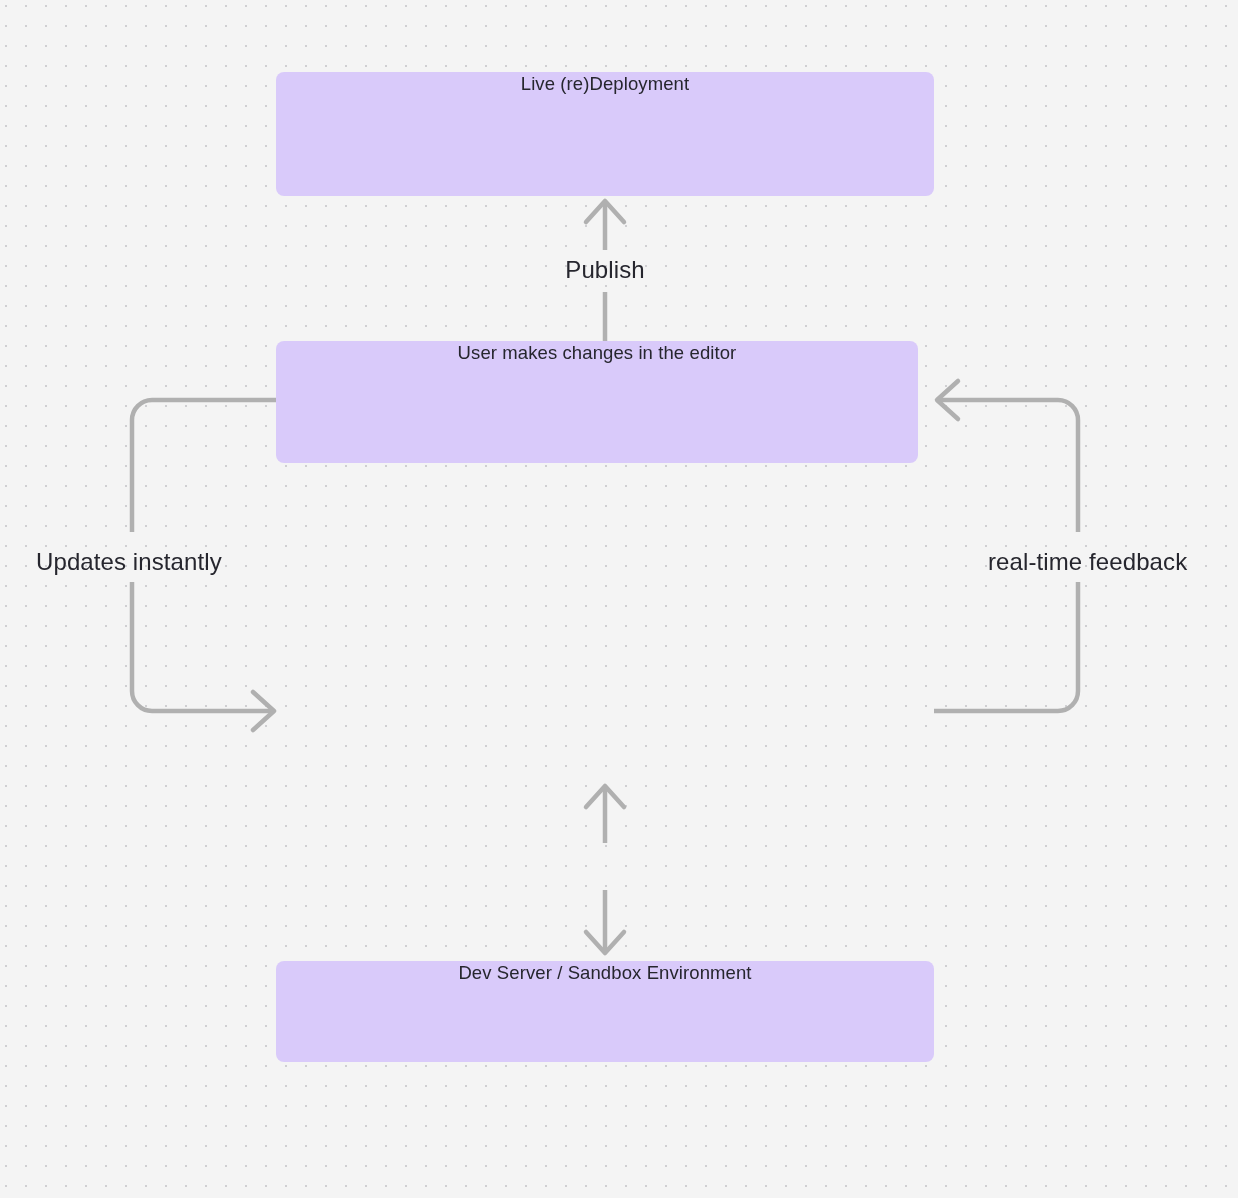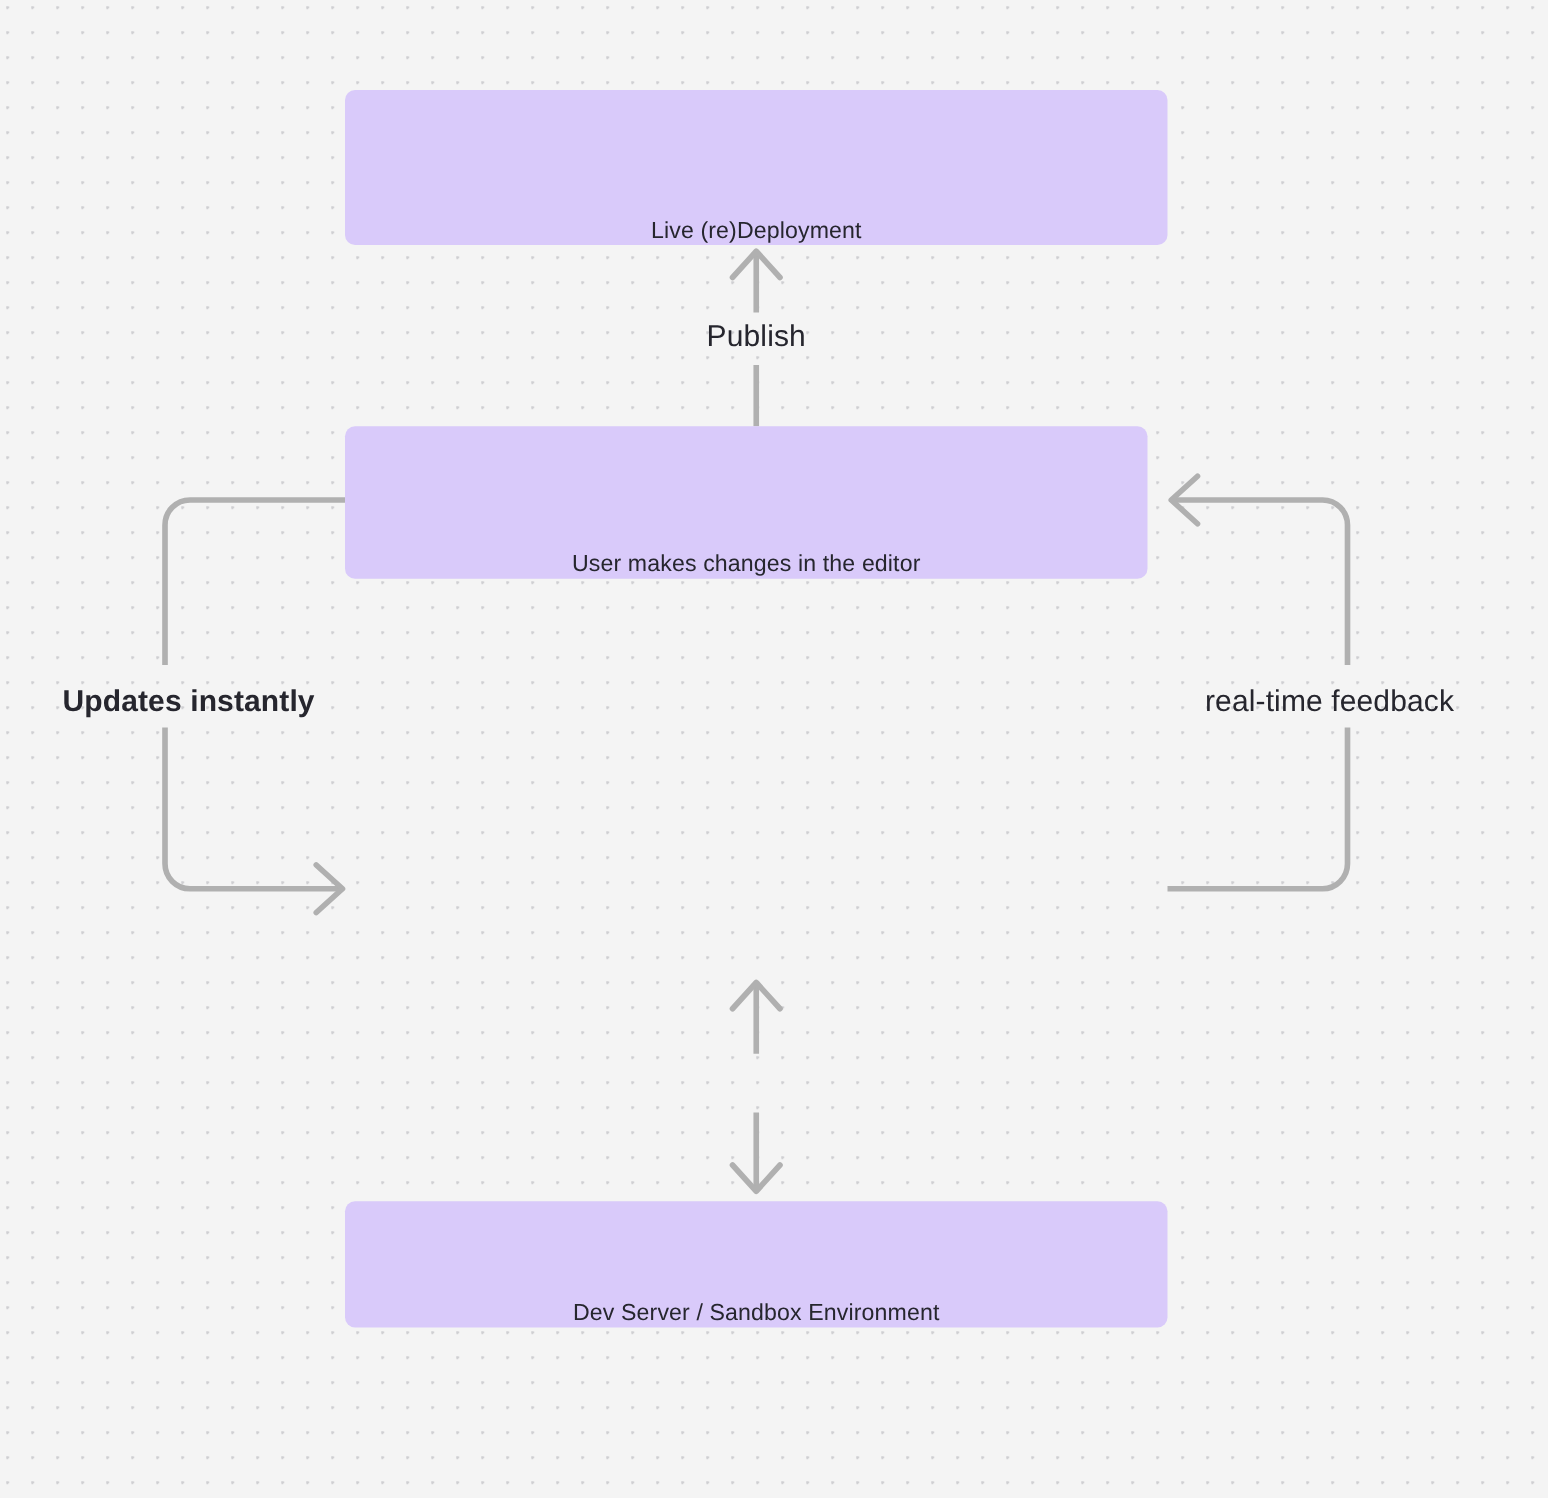--- a/index.html
+++ b/index.html
@@ -33,21 +33,21 @@
     height: 1198px;
     pointer-events: none;
   }
 
   .node {
     position: absolute;
     box-sizing: border-box;
     background: #d9cafa;
     border-radius: 8px;
     display: flex;
-    align-items: flex-end;
+    align-items: flex-start;
     justify-content: center;
     text-align: center;
     color: #26262e;
     font-size: 18.5px;
     line-height: 1.3;
     letter-spacing: 0.1px;
     padding: 0 2px;
     cursor: default;
   }
 
@@ -105,18 +105,18 @@
     <span>User makes changes in the editor</span>
   </div>
 
 
   <div class="node" style="left:276px; top:961px; width:658px; height:101px;">
     <span>Dev Server / Sandbox Environment</span>
   </div>
 
   <div class="edge-label center" style="left:605px; top:270px;">Publish</div>
 
-  <div class="edge-label" style="left:50px; top:547px;font-weight:bold;">Updates instantly</div>
+  <div class="edge-label" style="left:36px; top:547px;">Updates instantly</div>
 
-  <div class="edge-label" style="left:964px; top:547px;">real-time feedback</div>
+  <div class="edge-label" style="left:988px; top:547px;">real-time feedback</div>
 
 
 </div>
 
 </body></html>

